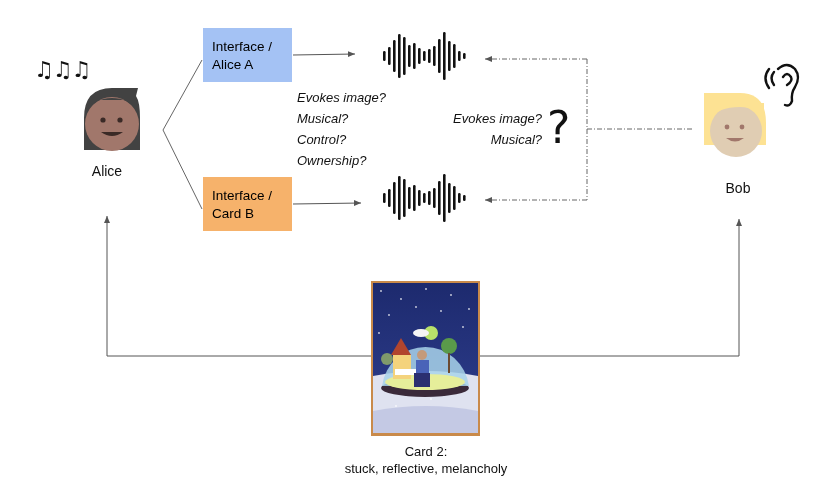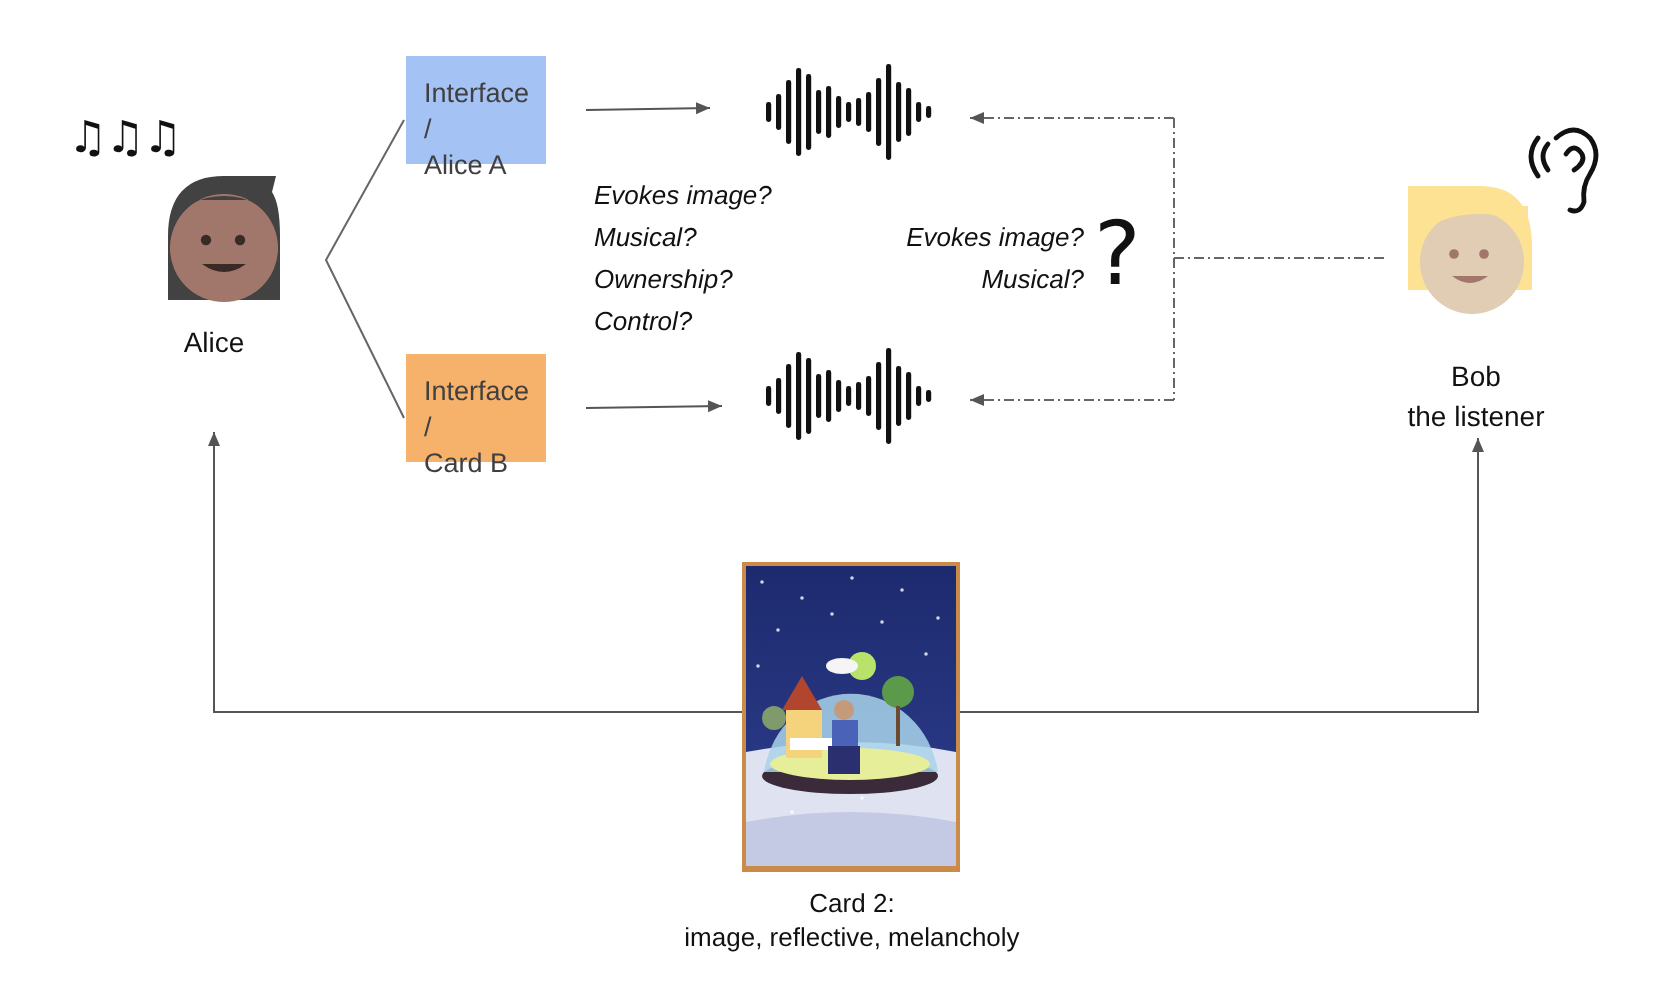--- a/index.html
+++ b/index.html
@@ -1,21 +1,21 @@
 <!DOCTYPE html>
 <html><head>
   <meta charset="utf-8">
   <style>
     html, body { margin: 0; padding: 0; background: #ffffff; }
     body { width: 840px; height: 504px; position: relative; overflow: hidden;
            font-family: "Liberation Sans", "DejaVu Sans", sans-serif; color: #111; }
     .abs { position: absolute; }
     svg.connectors { position: absolute; left: 0; top: 0; }
-    .box { position: absolute; width: 70px; height: 54px; box-sizing: border-box;
-           padding: 10px 4px 0 9px; font-size: 13.5px; line-height: 18px; color: #404040; }
+    .box { position: absolute; width: 89px; height: 54px; box-sizing: border-box;
+           padding: 10px 4px 0 9px; font-size: 13.5px; line-height: 18px; color: #000000; }
     .box-a { left: 203px; top: 28px; background: #a4c2f4; }
     .box-b { left: 203px; top: 177px; background: #f6b26b; }
     .person-label { position: absolute; font-size: 14px; line-height: 20px; text-align: center; width: 160px; }
     .q { font-style: italic; font-size: 13px; line-height: 21px; position: absolute; }
     .caption { position: absolute; left: 300px; width: 252px; text-align: center; font-size: 13px; }
     .caption-title { font-weight: normal; top: 444px; }
     .caption-words { top: 461px; }
     .bigq { position: absolute; left: 547px; top: 104px; font-size: 44px; line-height: 48px; font-family: "DejaVu Sans", sans-serif; }
     .notes { position: absolute; left: 34px; top: 57px; font-size: 22px; letter-spacing: -1px; font-family: "DejaVu Sans", sans-serif; }
   </style>
@@ -108,37 +108,36 @@
 </svg>
 
 <div class="notes">♫♫♫</div>
 
 <div class="person-label" style="left:27px; top:161px;">
   <div>Alice</div>
 </div>
 
 <div class="person-label" style="left:658px; top:166px;margin-top:12px;">
   <div>Bob</div>
-  <div>the listener</div>
 </div>
 
 <div class="box box-a">
   <div>Interface /</div>
   <div>Alice A</div>
 </div>
 <div class="box box-b">
   <div>Interface /</div>
   <div>Card B</div>
 </div>
 
 <div class="q" style="left:297px; top:87px;">
   <div>Evokes image?</div>
   <div>Musical?</div>
+  <div>Control?</div>
   <div>Ownership?</div>
-  <div>Control?</div>
 </div>
 
 <div class="q" style="left:430px; top:108px; width:112px; text-align:right;">
   <div>Evokes image?</div>
   <div>Musical?</div>
 </div>
 <div class="bigq">?</div>
 
 <div class="abs" style="left:371px; top:281px; width:109px; height:155px;">
   <svg width="109" height="155" viewBox="0 0 109 155">
@@ -177,13 +176,13 @@
         <circle cx="45" cy="26" r="0.9"></circle>
         <circle cx="92" cy="46" r="0.9"></circle>
       <circle cx="8" cy="52" r="0.9"></circle>
         <circle cx="60" cy="118" r="0.9"></circle>
         <circle cx="25" cy="125" r="0.9"></circle>
     </g>
   </svg>
 </div>
 
 <div class="caption caption-title">Card 2:</div>
-<div class="caption caption-words">image, reflective, melancholy</div>
+<div class="caption caption-words">stuck, reflective, melancholy</div>
 
 </body></html>

